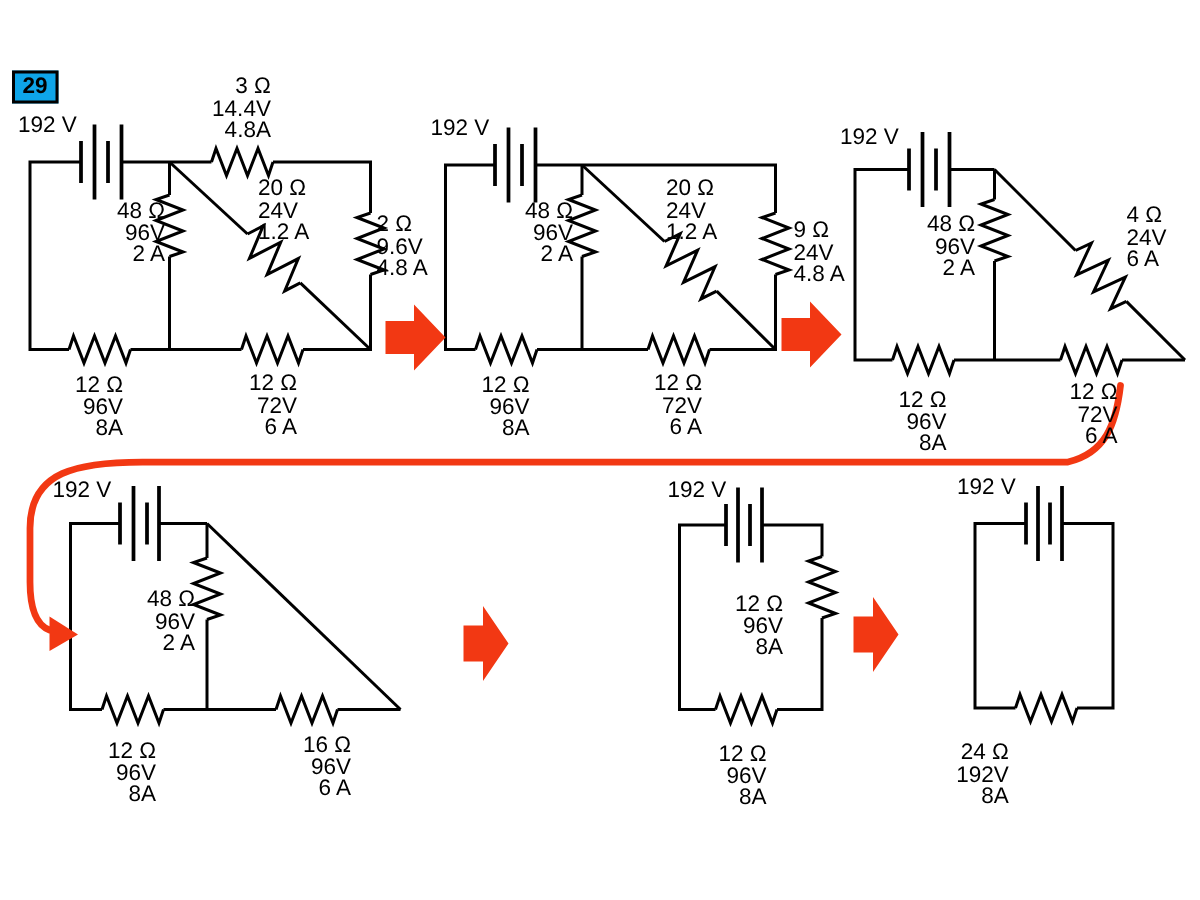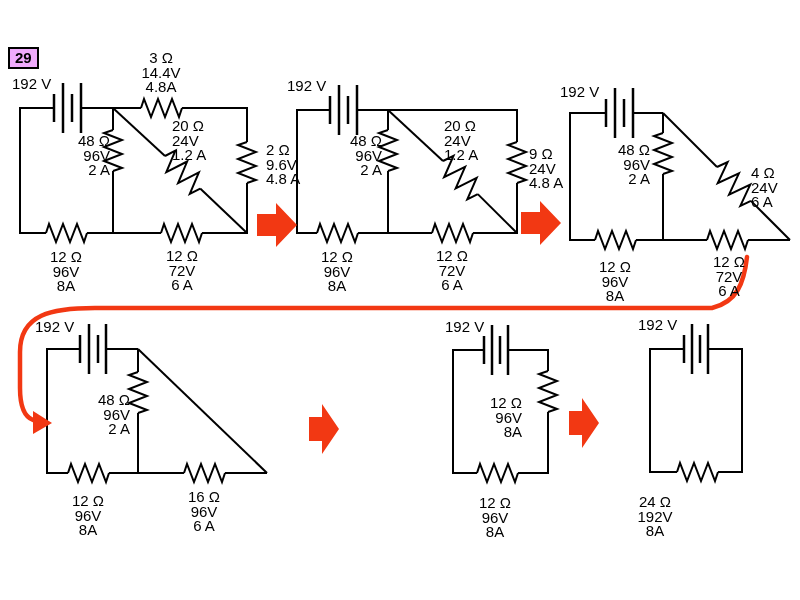--- a/index.html
+++ b/index.html
@@ -1,23 +1,23 @@
 <!DOCTYPE html>
 <html><head>
 <meta charset="utf-8">
 <style>
   html,body{margin:0;padding:0;background:#fff;}
   #stage{position:relative;width:800px;height:600px;background:#ffffff;overflow:hidden;
          font-family:"Liberation Sans",sans-serif;}
   #wires{position:absolute;left:0;top:0;z-index:1;}
   .lbl{position:absolute;z-index:2;font-size:15px;line-height:14.5px;color:#000;white-space:nowrap;}
-  .ctr{transform:translateX(-50%);text-align:center;}
+  .ctr{transform:translateX(-50%);text-align:right;}
   .rt{transform:translateX(-100%);text-align:right;}
   #badge{position:absolute;left:8px;top:47px;z-index:2;border:2.5px solid #000;
-         padding:0 5px 1px 5px;font-size:15px;font-weight:700;color:#000;background:#f0abfc;}
+         padding:0 5px 1px 5px;font-size:15px;font-weight:700;color:#000;background:#0ea5e9;}
   svg .wire{stroke:#000;stroke-width:2;fill:none;}
   svg .res{stroke:#000;stroke-width:2;fill:none;stroke-linejoin:miter;}
   svg .bat{stroke:#000;stroke-width:2.5;fill:none;}
   svg .red{stroke-linejoin:round;}
 </style>
 </head>
 <body>
 
 <div id="stage">
 
@@ -154,21 +154,21 @@
   <div class="lbl rt" style="left:110px;top:134px">
     <div>48 Ω</div>
     <div>96V</div>
     <div>2 A</div>
   </div>
   <div class="lbl" style="left:172px;top:119px">
     <div>20 Ω</div>
     <div>24V</div>
     <div>1.2 A</div>
   </div>
-  <div class="lbl" style="left:266px;top:143px">
+  <div class="lbl" style="left:251px;top:143px">
     <div>2 Ω</div>
     <div>9.6V</div>
     <div>4.8 A</div>
   </div>
   <div class="lbl ctr" style="left:66px;top:250px">
     <div>12 Ω</div>
     <div>96V</div>
     <div>8A</div>
   </div>
   <div class="lbl ctr" style="left:182px;top:249px">
@@ -203,21 +203,21 @@
     <div>72V</div>
     <div>6 A</div>
   </div>
 
   <div class="lbl" style="left:560px;top:85px">192 V</div>
   <div class="lbl rt" style="left:650px;top:143px">
     <div>48 Ω</div>
     <div>96V</div>
     <div>2 A</div>
   </div>
-  <div class="lbl" style="left:751px;top:166px">
+  <div class="lbl" style="left:751px;top:137px">
     <div>4 Ω</div>
     <div>24V</div>
     <div>6 A</div>
   </div>
   <div class="lbl ctr" style="left:615px;top:260px">
     <div>12 Ω</div>
     <div>96V</div>
     <div>8A</div>
   </div>
   <div class="lbl ctr" style="left:729px;top:255px">
@@ -230,21 +230,21 @@
   <div class="lbl rt" style="left:130px;top:393px">
     <div>48 Ω</div>
     <div>96V</div>
     <div>2 A</div>
   </div>
   <div class="lbl ctr" style="left:88px;top:494px">
     <div>12 Ω</div>
     <div>96V</div>
     <div>8A</div>
   </div>
-  <div class="lbl ctr" style="left:204px;top:490px">
+  <div class="lbl ctr" style="left:218px;top:490px">
     <div>16 Ω</div>
     <div>96V</div>
     <div>6 A</div>
   </div>
 
   <div class="lbl" style="left:445px;top:320px">192 V</div>
   <div class="lbl rt" style="left:522px;top:396px">
     <div>12 Ω</div>
     <div>96V</div>
     <div>8A</div>

